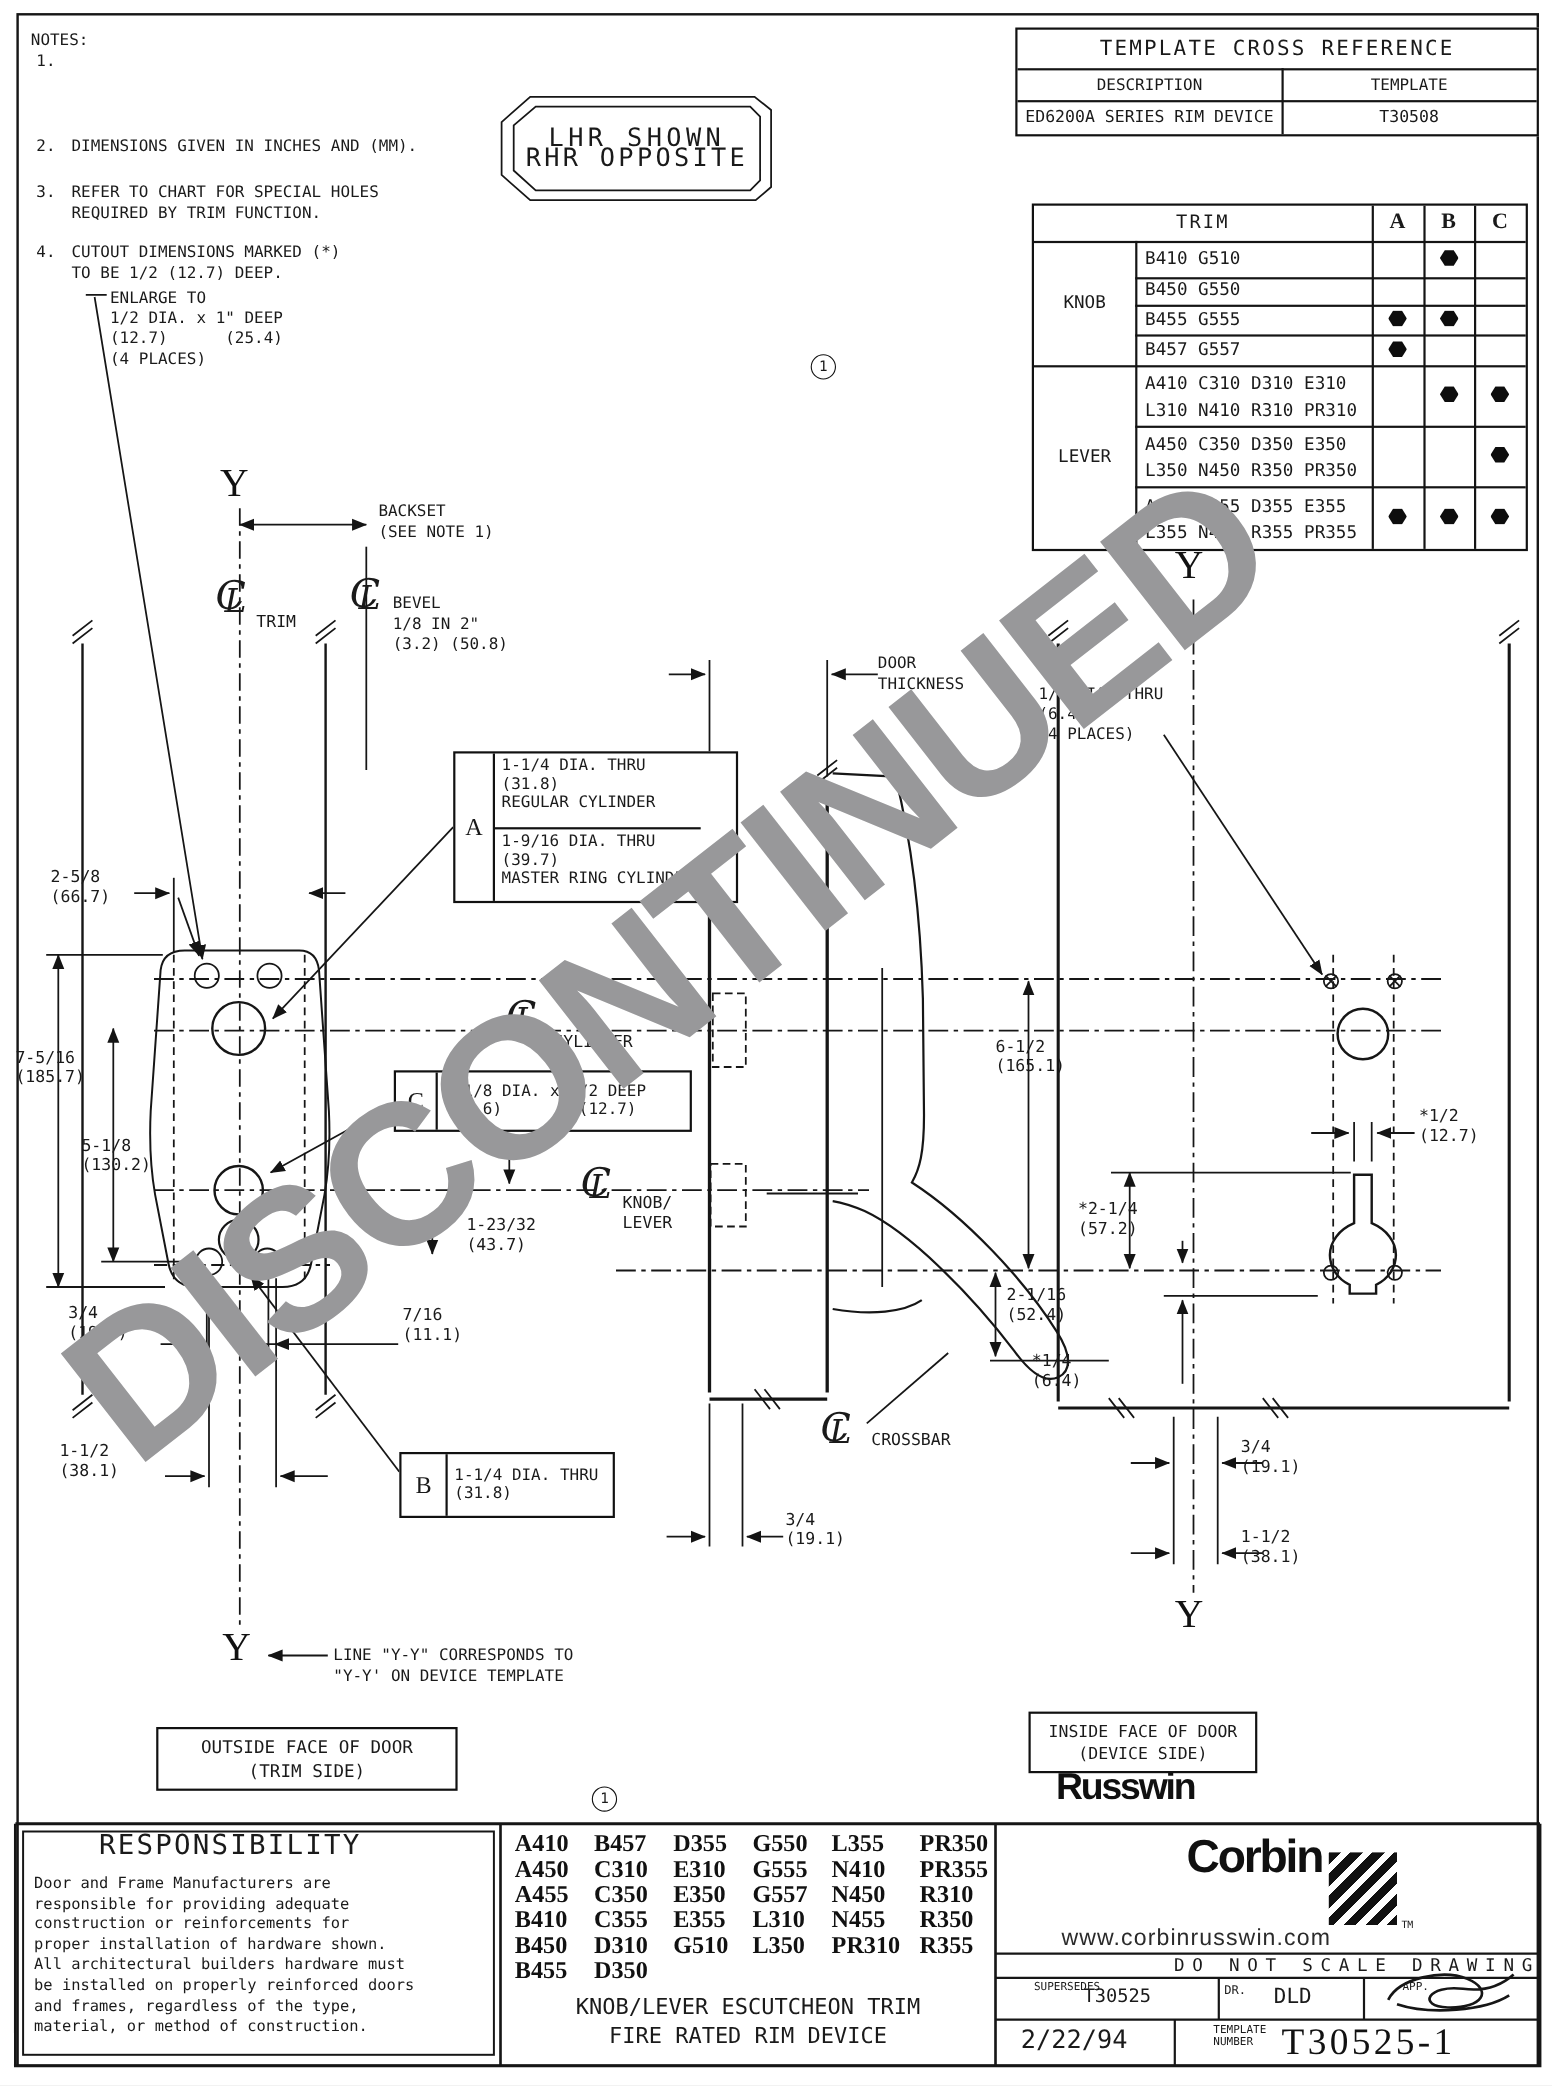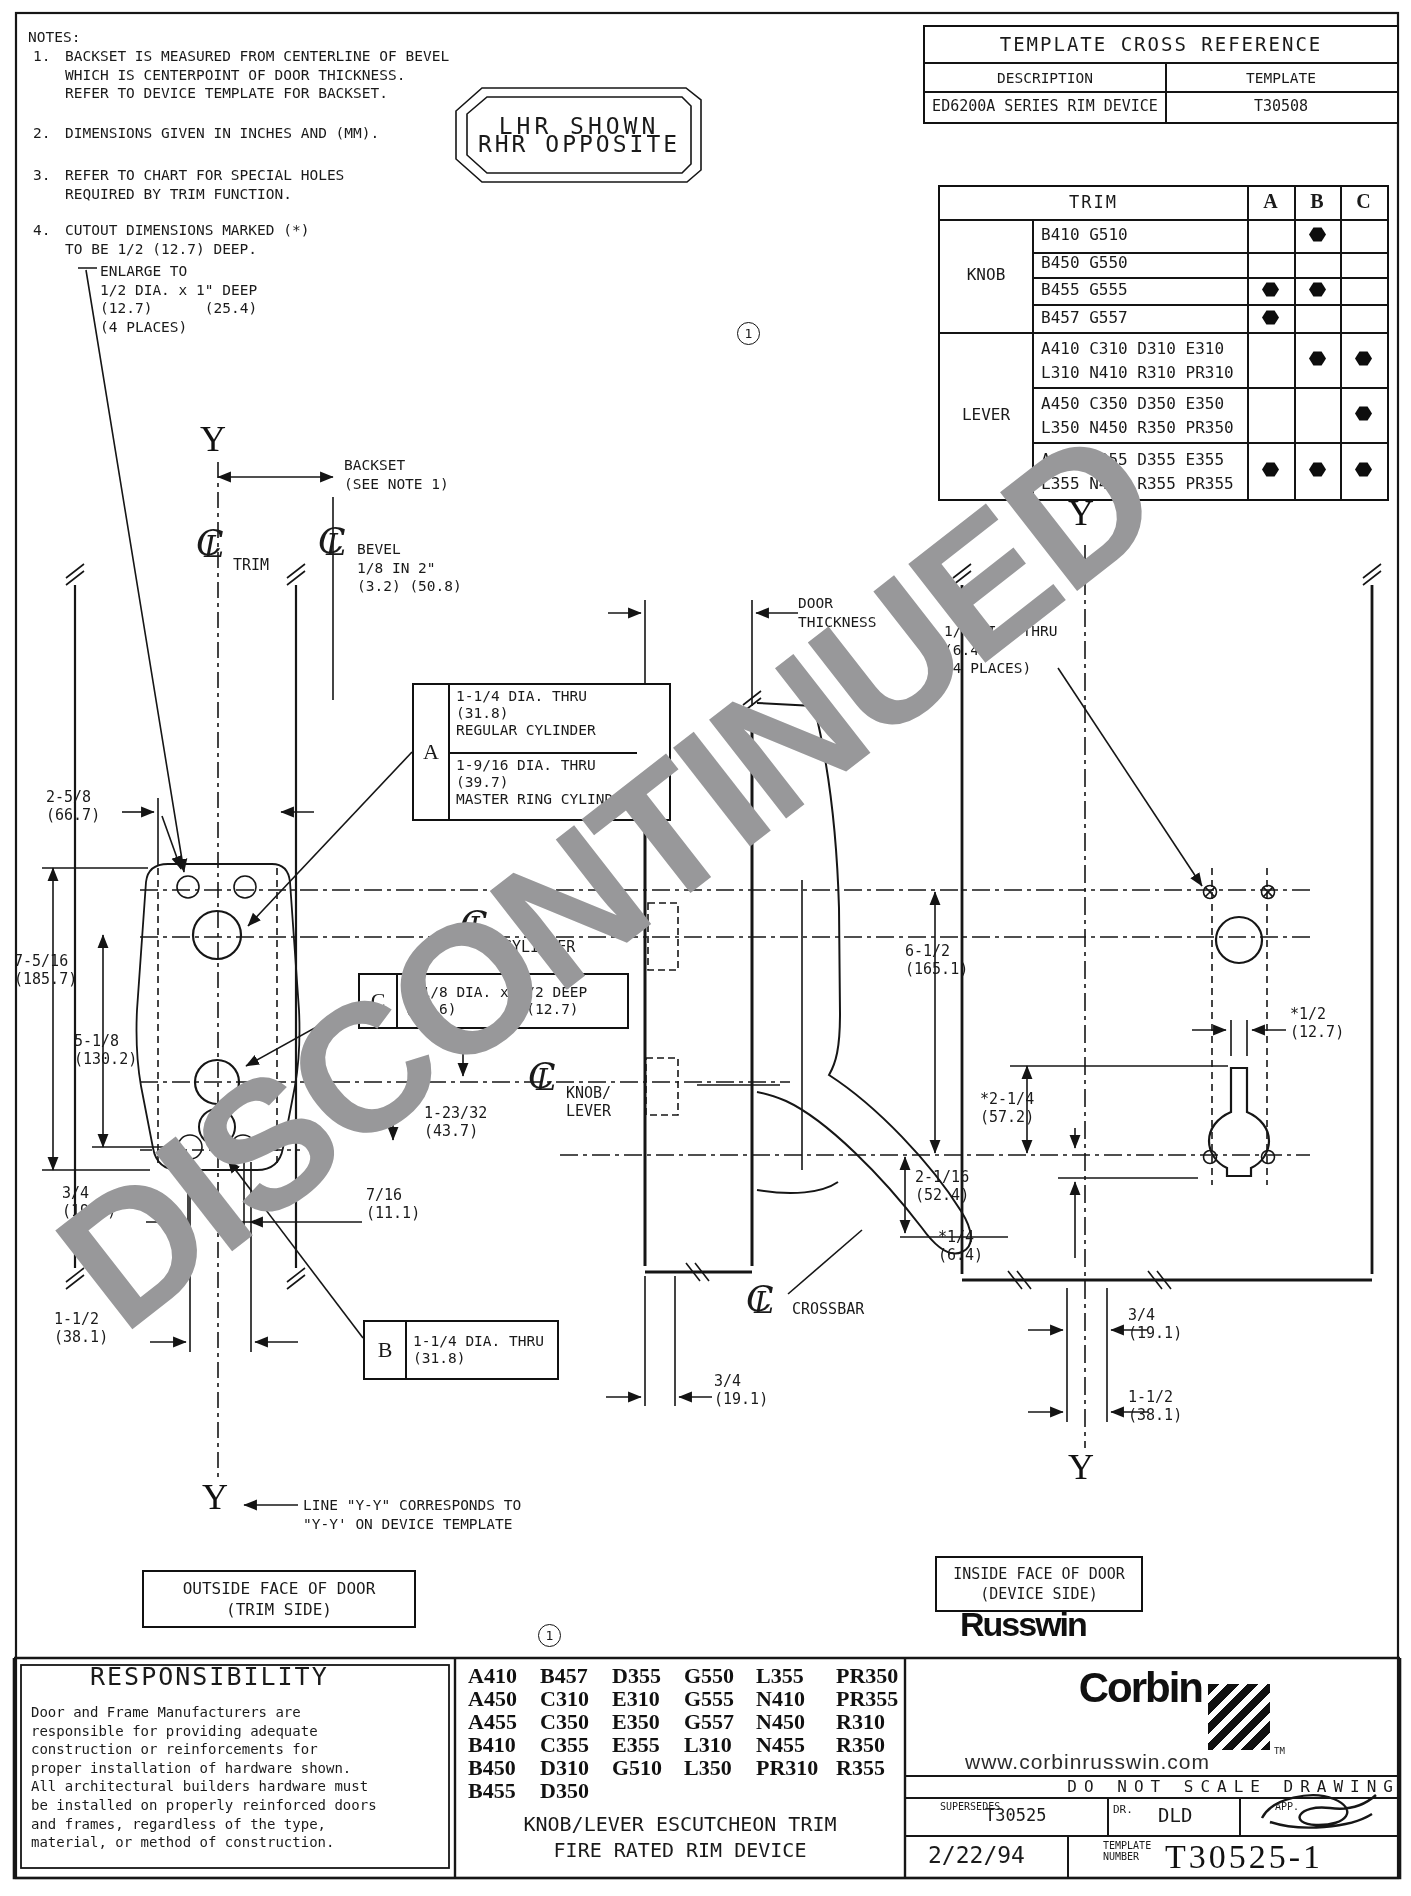--- a/index.html
+++ b/index.html
@@ -197,23 +197,20 @@
       <path d="M905,1836 H1400" stroke-width="2"></path>
       <path d="M1108,1798 V1836 M1240,1798 V1836" stroke-width="2"></path>
       <path d="M1068,1836 V1878" stroke-width="2"></path>
 
       <path d="M1262,1818 C1272,1798 1312,1790 1334,1799 C1358,1809 1348,1826 1316,1825 C1288,1824 1298,1804 1330,1808 C1352,1811 1366,1804 1376,1795 M1270,1822 C1300,1832 1350,1828 1372,1814" stroke-width="2.4"></path>
     </g>
   </svg>
 
   <div class="t s14" style="left:28px;top:28px">NOTES:</div>
   <div class="t s14" style="left:33px;top:47px">1.</div>
-  <div class="t s14" style="left:65px;top:47px">BACKSET IS MEASURED FROM CENTERLINE OF BEVEL
-WHICH IS CENTERPOINT OF DOOR THICKNESS.
-REFER TO DEVICE TEMPLATE FOR BACKSET.</div>
   <div class="t s14" style="left:33px;top:124px">2.</div>
   <div class="t s14" style="left:65px;top:124px">DIMENSIONS GIVEN IN INCHES AND (MM).</div>
   <div class="t s14" style="left:33px;top:166px">3.</div>
   <div class="t s14" style="left:65px;top:166px">REFER TO CHART FOR SPECIAL HOLES
 REQUIRED BY TRIM FUNCTION.</div>
   <div class="t s14" style="left:33px;top:221px">4.</div>
   <div class="t s14" style="left:65px;top:221px">CUTOUT DIMENSIONS MARKED (*)
 TO BE 1/2 (12.7) DEEP.</div>
 
   <div style="position:absolute;left:467px;top:97px;width:224px;height:76px;display:flex;flex-direction:column;align-items:center;justify-content:center;z-index:5">

